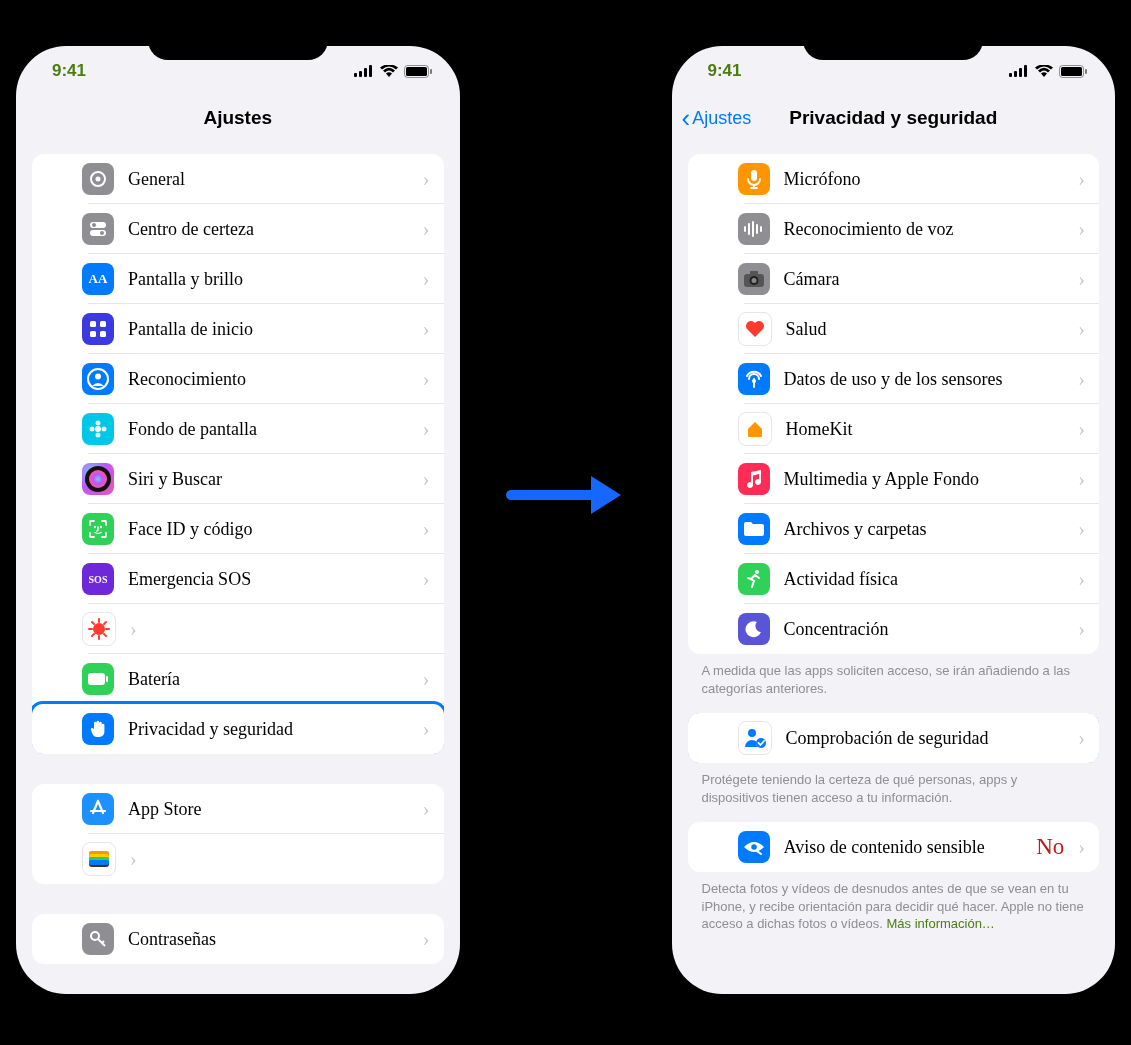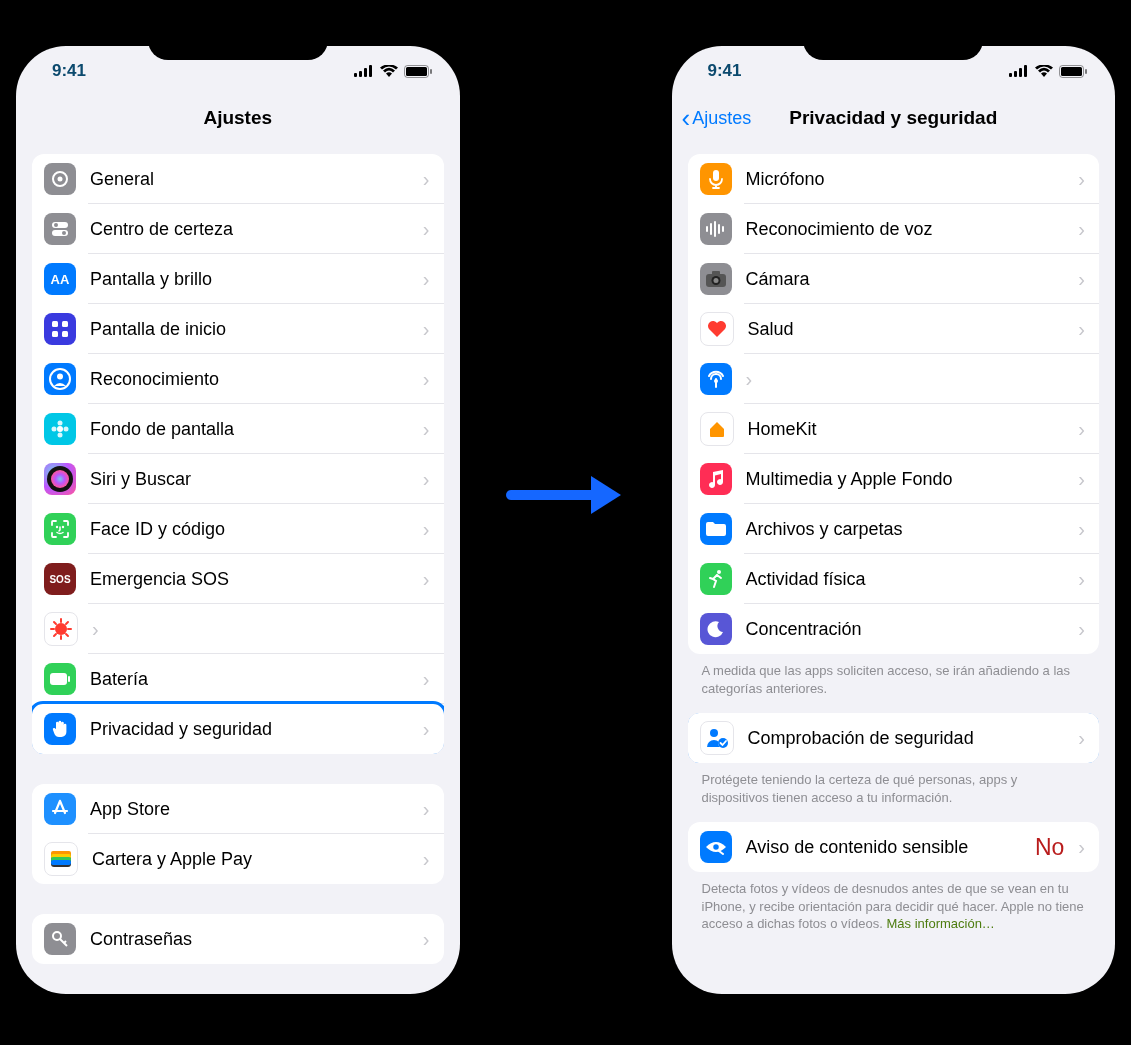--- a/index.html
+++ b/index.html
@@ -48,21 +48,21 @@
     z-index: 100;
   }
   .status-bar {
     height: 50px;
     display: flex;
     align-items: center;
     justify-content: space-between;
     padding: 0 28px 0 36px;
     font-size: 17px;
     font-weight: 600;
-    color: #0c4a6e;
+    color: #4d7c0f;
   }
   .status-right {
     display: flex;
     align-items: center;
     gap: 6px;
   }
   .header {
     display: flex;
     align-items: center;
     justify-content: center;
@@ -84,20 +84,21 @@
   .content {
     flex: 1;
     overflow: hidden;
     padding: 0 16px;
   }
   .group {
     background: #fff;
     border-radius: 12px;
     margin-top: 14px;
     overflow: hidden;
+    font-family: Liberation Serif, serif;
   }
   .row {
     display: flex;
     align-items: center;
     height: 50px;
     padding: 0 14px 0 12px;
     gap: 14px;
     position: relative;
   }
   .row:not(:last-child)::after {
@@ -130,20 +131,21 @@
   .icon {
     width: 32px;
     height: 32px;
     border-radius: 8px;
     display: flex;
     align-items: center;
     justify-content: center;
     font-size: 17px;
     color: #fff;
     flex-shrink: 0;
+    margin-left: 38px;
   }
   .icon-white {
     background:#fff;
     border:1px solid #e5e5ea;
     color:#000;
   }
   .highlight {
     border: 3px solid #007aff;
     border-radius: 14px;
     margin: -3px;
@@ -290,21 +292,21 @@
                 <path d="M2 6 V3 Q2 2 3 2 H6 M14 2 H17 Q18 2 18 3 V6 M18 14 V17 Q18 18 17 18 H14 M6 18 H3 Q2 18 2 17 V14" fill="none" stroke="#fff" stroke-width="1.8" stroke-linecap="round"></path>
                 <circle cx="7" cy="8" r="1.2" fill="#fff"></circle>
                 <circle cx="13" cy="8" r="1.2" fill="#fff"></circle>
                 <path d="M10 8 V11 L9 12 M7 13.5 Q10 15.5 13 13.5" fill="none" stroke="#fff" stroke-width="1.5" stroke-linecap="round"></path>
               </svg>
             </div>
             <div class="row-label">Face ID y código</div>
             <div class="chev">›</div>
           </div>
           <div class="row">
-            <div class="icon" style="background: #7f1d1d; font-size: 10px; font-weight: 700;">SOS</div>
+            <div class="icon" style="background: #6d28d9; font-size: 10px; font-weight: 700;">SOS</div>
             <div class="row-label">Emergencia SOS</div>
             <div class="chev">›</div>
           </div>
           <div class="row">
             <div class="icon icon-white" style="background: rgb(255, 255, 255);">
               <svg width="22" height="22" viewBox="0 0 22 22">
                 <circle cx="11" cy="11" r="6" fill="#ff3b30"></circle>
                 <g stroke="#ff3b30" stroke-width="2" stroke-linecap="round">
                   <line x1="11" y1="1" x2="11" y2="4"></line>
                   <line x1="11" y1="18" x2="11" y2="21"></line>
@@ -352,21 +354,20 @@
           <div class="row">
             <div class="icon icon-white" style="background: rgb(255, 255, 255);">
               <svg width="24" height="20" viewBox="0 0 24 20">
                 <rect x="2" y="4" width="20" height="14" rx="3" fill="#333"></rect>
                 <rect x="2" y="2" width="20" height="5" rx="2" fill="#ff9500"></rect>
                 <rect x="2" y="5" width="20" height="5" rx="2" fill="#ffcc00"></rect>
                 <rect x="2" y="8" width="20" height="5" rx="2" fill="#34c759"></rect>
                 <rect x="2" y="11" width="20" height="5" rx="2" fill="#007aff"></rect>
               </svg>
             </div>
-            <div class="row-label">Cartera y Apple Pay</div>
             <div class="chev">›</div>
           </div>
         </div>
       <div class="group" id="lg3" style="margin-top:30px">
           <div class="row">
             <div class="icon" style="background: rgb(142, 142, 147);">
               <svg width="20" height="20" viewBox="0 0 20 20">
                 <circle cx="7" cy="7" r="4" fill="none" stroke="#fff" stroke-width="2"></circle>
                 <line x1="10" y1="10" x2="17" y2="17" stroke="#fff" stroke-width="2"></line>
                 <line x1="14" y1="14" x2="16" y2="12" stroke="#fff" stroke-width="2"></line>
@@ -470,20 +471,21 @@
             <div class="row-label">Salud</div>
             <div class="chev">›</div>
           </div>
           <div class="row">
             <div class="icon" style="background: rgb(0, 122, 255);">
               <svg width="20" height="20" viewBox="0 0 20 20">
                 <path d="M3 7 a8 8 0 0 1 14 0 M5 10 a5 5 0 0 1 10 0 M10 10 V18" fill="none" stroke="#fff" stroke-width="2" stroke-linecap="round"></path>
                 <circle cx="10" cy="12" r="2" fill="#fff"></circle>
               </svg>
             </div>
+            <div class="row-label">Datos de uso y de los sensores</div>
             <div class="chev">›</div>
           </div>
           <div class="row">
             <div class="icon icon-white" style="background: rgb(255, 255, 255);">
               <svg width="20" height="20" viewBox="0 0 20 20">
                 <path d="M3 10 L10 3 L17 10 V17 a1 1 0 0 1 -1 1 H4 a1 1 0 0 1 -1 -1 Z" fill="#ff9500"></path>
               </svg>
             </div>
             <div class="row-label">HomeKit</div>
             <div class="chev">›</div>

